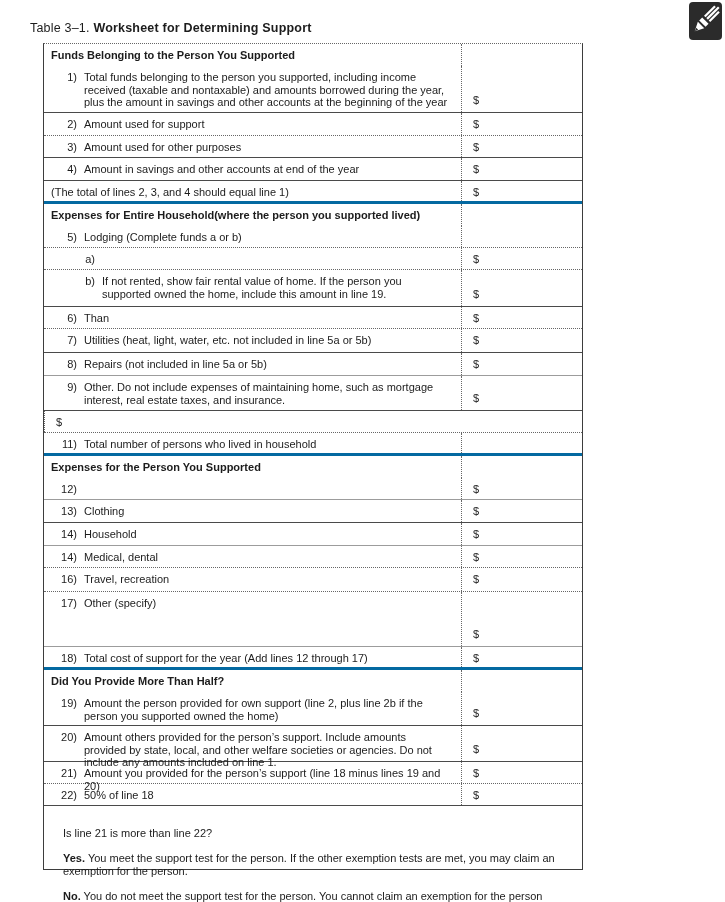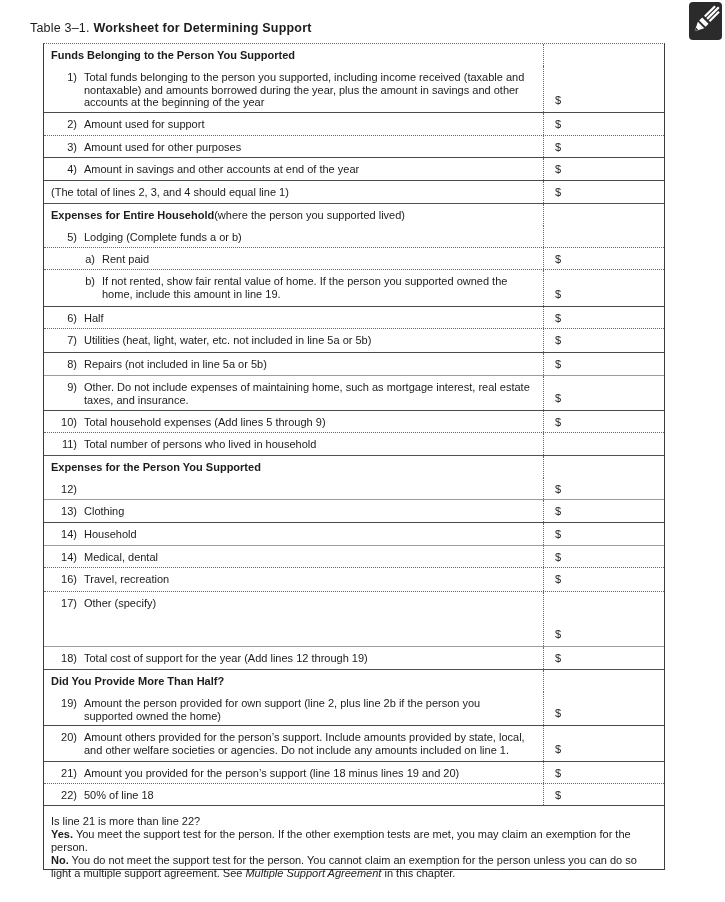--- a/index.html
+++ b/index.html
@@ -11,49 +11,49 @@
     -webkit-font-smoothing:antialiased;
   }
   .doc-title {
     position:absolute; left:30px; top:21px;
     font-size:12.5px; letter-spacing:.2px; white-space:nowrap;
   }
   .doc-title .bold { font-weight:bold; }
   .pencil-badge { position:absolute; top:2px; right:3px; width:33px; height:38px; }
 
   .worksheet {
-    position:absolute; left:43px; top:43px; width:622px;
+    position:absolute; left:43px; top:43px; width:540px;
     border:1px solid #3d3d3d; border-top:1px dotted #666;
     background:#fff;
   }
   .row { display:flex; font-size:11px; line-height:12.5px; }
   .lbl { flex:1; display:flex; align-items:flex-start; padding:5px 12px 2px 7px; }
   .num { width:26px; min-width:26px; text-align:right; margin-right:7px; }
   .indent .num { width:44px; min-width:44px; }
   .txt { flex:1; }
   .amt {
     width:121px; min-width:121px; border-left:1px dotted #666;
     padding:5px 4px 2px 11px; display:flex; align-items:flex-start;
   }
   .tall .amt { align-items:flex-end; padding-bottom:6px; }
   .sec .lbl { font-weight:bold; }
-  .sec .sec-normal { font-weight:normal; }
+  .sec .sec-normal { font-weight:bold; }
 
   
   .h22{height:22px}.h23{height:23px}.h24{height:24px}.h34{height:34px}
   .h35{height:35px}.h36{height:36px}.h37{height:37px}.h47{height:47px}.h55{height:55px}
 
   
   .sb{border-bottom:1px solid #4a4a4a}
   .db{border-bottom:1px dotted #666}
   .gb{border-bottom:1px solid #9c9c9c}
-  .xb{border-bottom:1px solid #0369a1}
+  .xb{border-bottom:3px solid #0369a1}
 
   .footer { padding:9px 10px 6px 7px; font-size:11px; line-height:13px; height:63px; }
-  .footer p { margin:0; }
+  .footer p { margin:12px; }
   .footer .b { font-weight:bold; }
   .footer .i { font-style:italic; }
 </style>
 </head>
 <body>
 
 <div class="doc-title"><span>Table 3–1.</span> <span class="bold">Worksheet for Determining Support</span></div>
 
 <svg class="pencil-badge" viewBox="0 0 33 38" xmlns="http://www.w3.org/2000/svg">
   <rect x="0" y="0" width="33" height="38" rx="4" fill="#2b2b2b"></rect>
@@ -140,41 +140,40 @@
         <span class="txt">Lodging (Complete funds a or b)</span>
       </div>
     <div class="amt">
         <span></span>
       </div>
   </div>
 
   <div class="row h22 db indent">
     <div class="lbl">
         <span class="num">a)</span>
-        <span class="txt">Rent paid</span>
       </div>
     <div class="amt">
         <span>$</span>
       </div>
   </div>
 
   <div class="row h37 sb indent tall">
     <div class="lbl">
         <span class="num">b)</span>
         <span class="txt">If not rented, show fair rental value of home. If the person you supported owned the home, include this amount in line 19.</span>
       </div>
     <div class="amt">
         <span>$</span>
       </div>
   </div>
 
   <div class="row h22 db">
     <div class="lbl">
         <span class="num">6)</span>
-        <span class="txt">Half</span>
+        <span class="txt">Than</span>
       </div>
     <div class="amt">
         <span>$</span>
       </div>
   </div>
 
   <div class="row h24 sb">
     <div class="lbl">
         <span class="num">7)</span>
         <span class="txt">Utilities (heat, light, water, etc. not included in line 5a or 5b)</span>
@@ -198,24 +197,20 @@
     <div class="lbl">
         <span class="num">9)</span>
         <span class="txt">Other. Do not include expenses of maintaining home, such as mortgage interest, real estate taxes, and insurance.</span>
       </div>
     <div class="amt">
         <span>$</span>
       </div>
   </div>
 
   <div class="row h22 db">
-    <div class="lbl">
-        <span class="num">10)</span>
-        <span class="txt">Total household expenses (Add lines 5 through 9)</span>
-      </div>
     <div class="amt">
         <span>$</span>
       </div>
   </div>
 
   <div class="row h23 xb">
     <div class="lbl">
         <span class="num">11)</span>
         <span class="txt">Total number of persons who lived in household</span>
       </div>
@@ -287,21 +282,21 @@
         <span class="txt">Other (specify)</span>
       </div>
     <div class="amt">
         <span>$</span>
       </div>
   </div>
 
   <div class="row h23 xb">
     <div class="lbl">
         <span class="num">18)</span>
-        <span class="txt">Total cost of support for the year (Add lines 12 through 19)</span>
+        <span class="txt">Total cost of support for the year (Add lines 12 through 17)</span>
       </div>
     <div class="amt">
         <span>$</span>
       </div>
   </div>
 
   <div class="row h22 sec">
     <div class="lbl">
         <span class="sec-bold">Did You Provide More Than Half?</span>
         <span class="sec-normal"></span>

